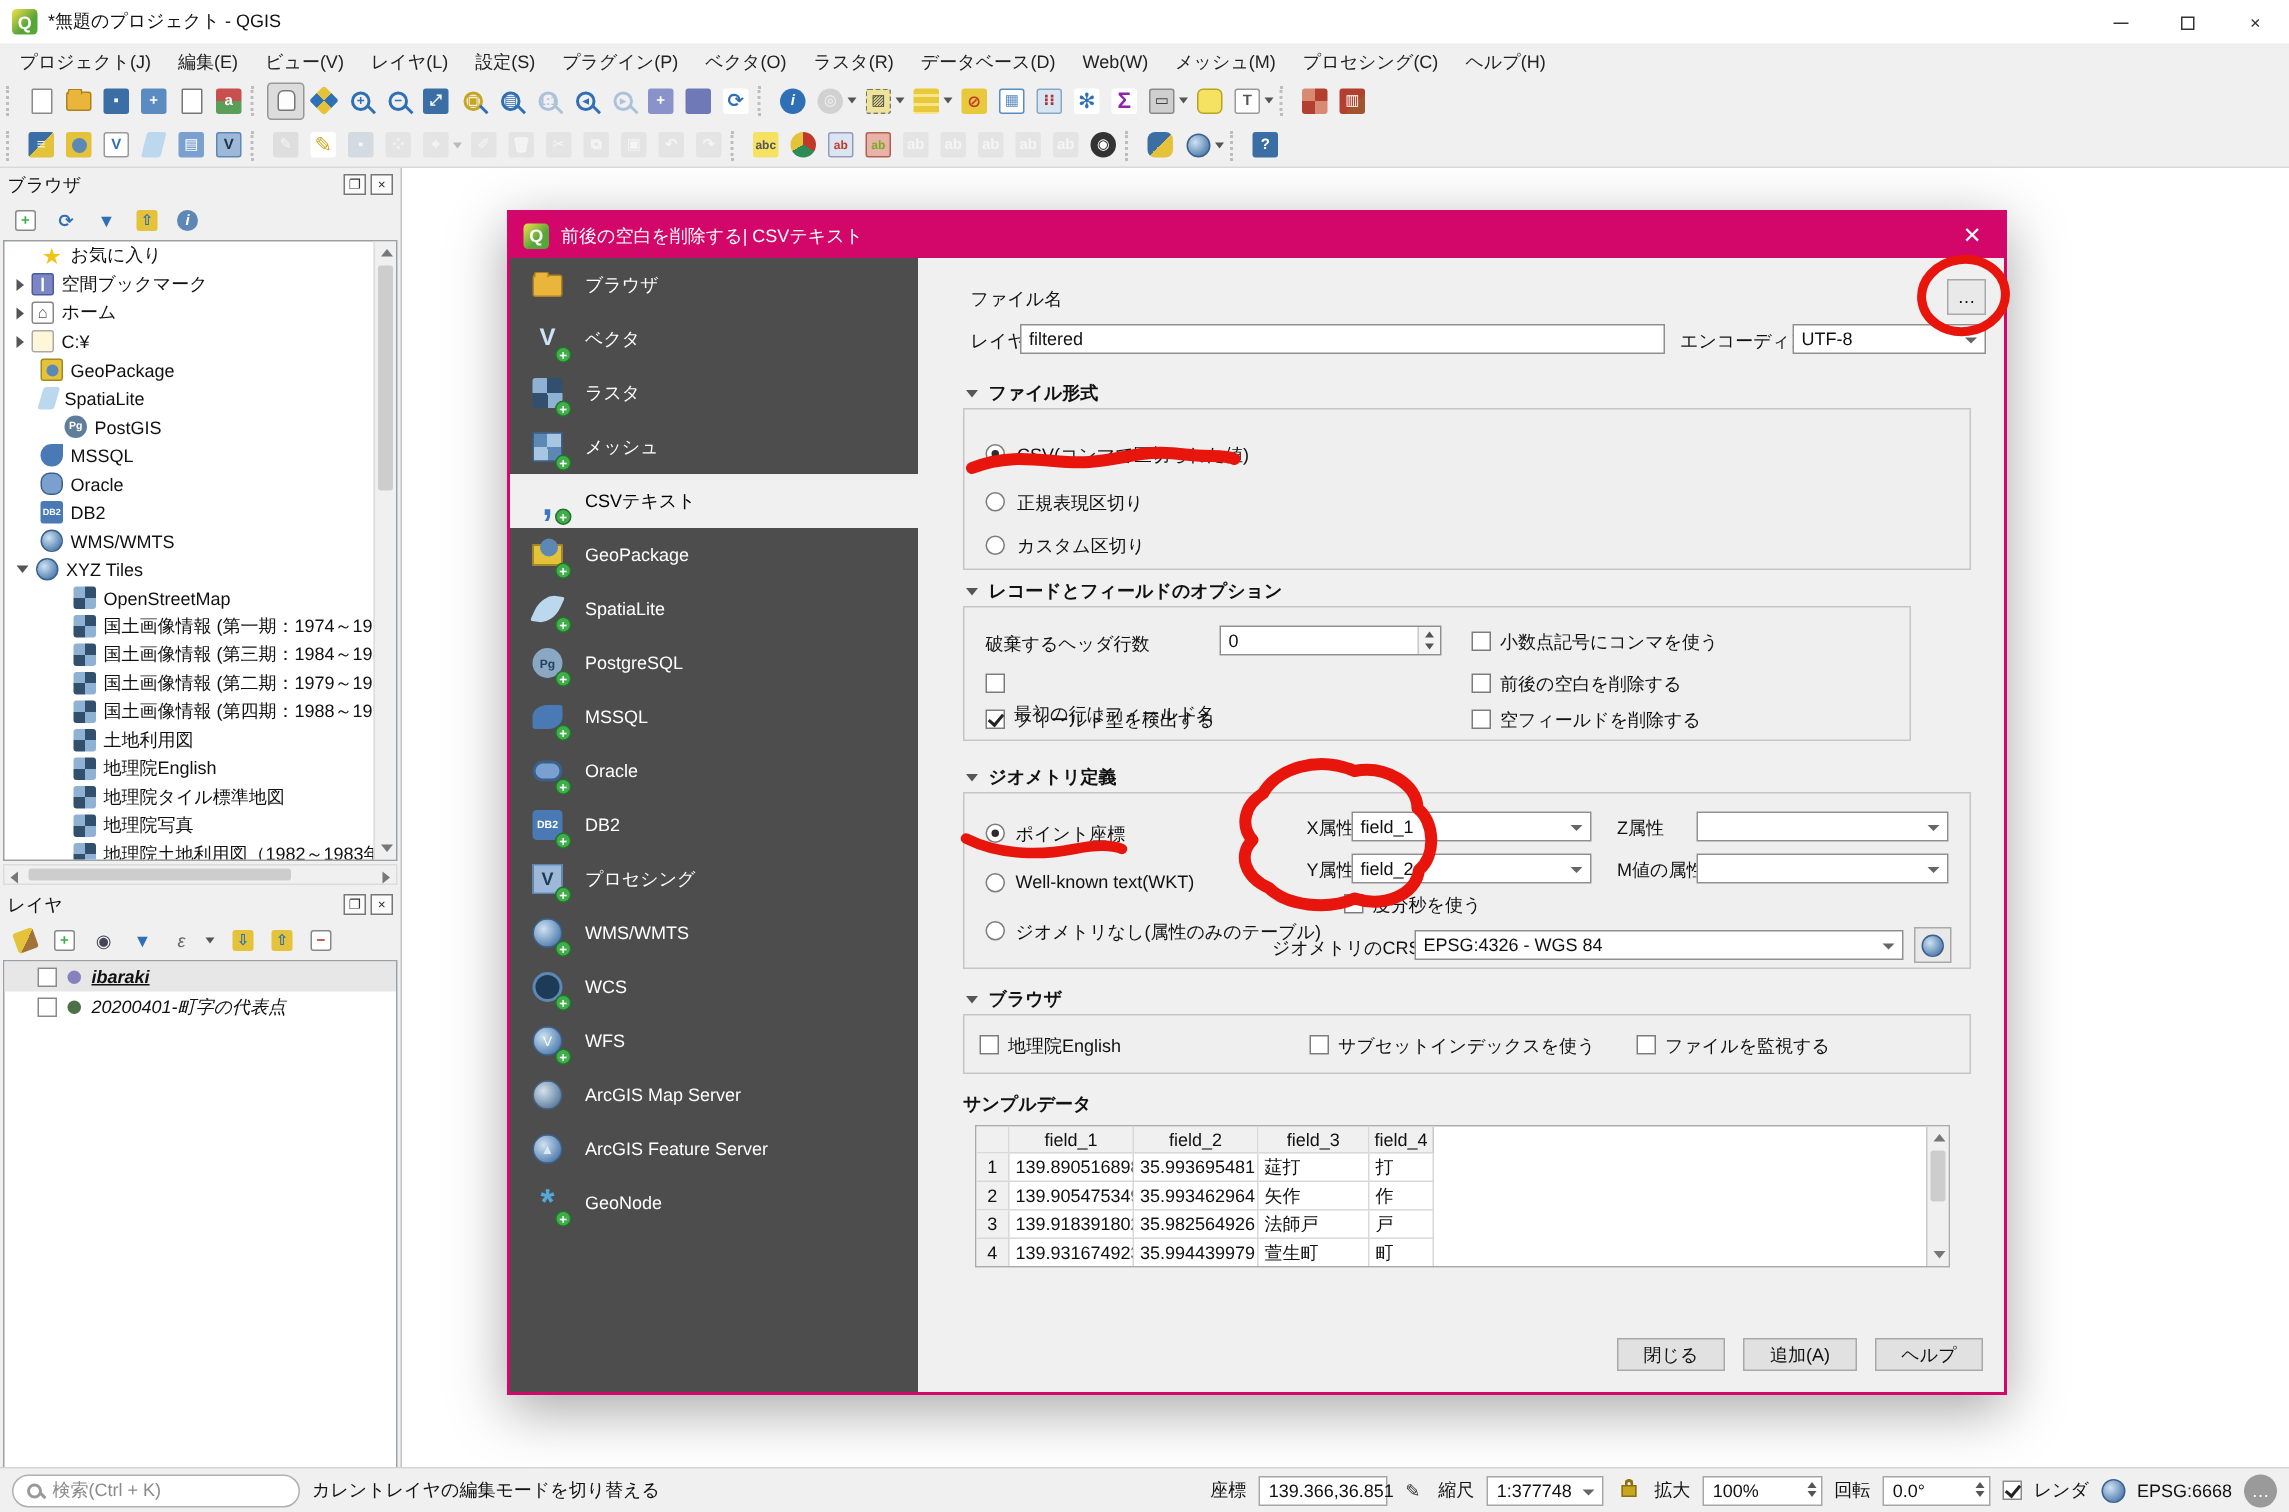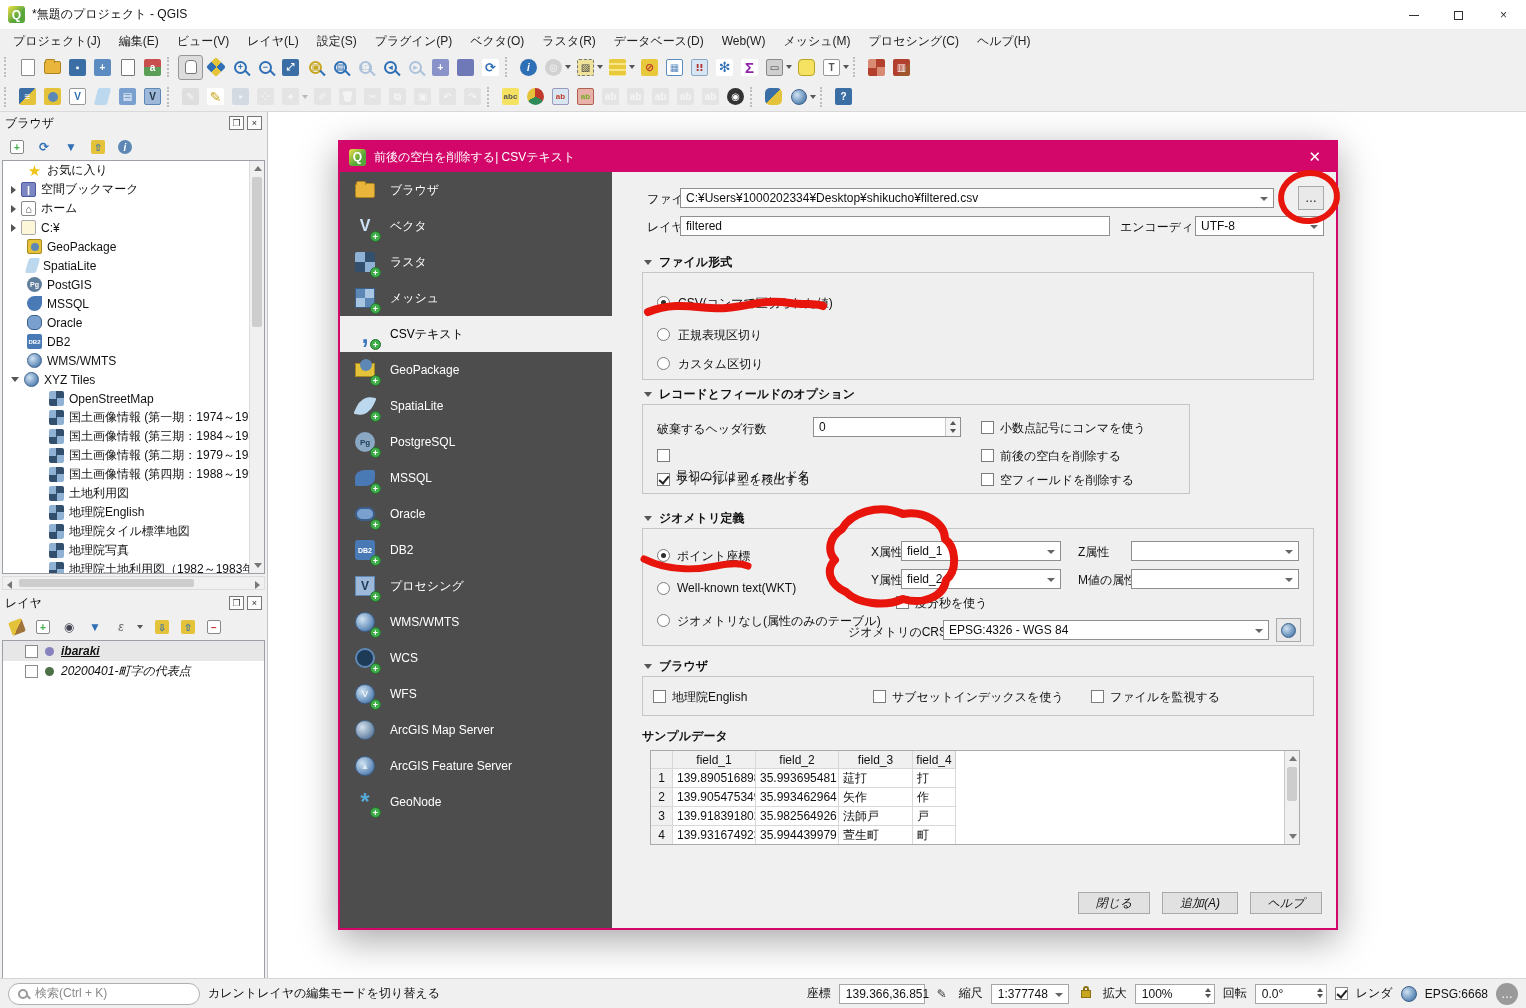--- a/index.html
+++ b/index.html
@@ -83,21 +83,21 @@
   .gbox { position:absolute; border:1px solid #c6c6c6; background:#efefef; }
   .sect { position:absolute; display:flex; align-items:center; gap:7px; font-weight:bold; }
   .radio { position:absolute; width:13px; height:13px; border:1px solid #7c7c7c; border-radius:50%; background:#fff; }
   .radio.on::after { content:""; position:absolute; inset:3px; background:#2d2d2d; border-radius:50%; }
   .chk { position:absolute; width:13px; height:13px; border:1px solid #7c7c7c; background:#fff; }
   .chk.on::after { content:""; position:absolute; left:3px; top:0px; width:4px; height:8px; border:solid #222; border-width:0 2px 2px 0; transform:rotate(40deg); }
   .spin { position:absolute; height:20px; background:#fff; border:1px solid #8f8f8f; display:flex; align-items:center; padding:0 5px; }
   .spin .arrs { position:absolute; right:0; top:0; bottom:0; width:15px; border-left:1px solid #c9c9c9; background:#f4f4f4; display:flex; flex-direction:column; align-items:center; justify-content:space-evenly; }
   .ua { width:0; height:0; border-left:3px solid transparent; border-right:3px solid transparent; border-bottom:4px solid #555; }
   .da { width:0; height:0; border-left:3px solid transparent; border-right:3px solid transparent; border-top:4px solid #555; }
-  .btn { position:absolute; height:22px; background:#e1e1e1; border:1px solid #a9a9a9; display:flex; align-items:center; justify-content:center;font-style:italic; }
+  .btn { position:absolute; height:22px; background:#e1e1e1; border:1px solid #a9a9a9; display:flex; align-items:center; justify-content:center; }
   .tool-btn { position:absolute; background:#e9e9e9; border:1px solid #a9a9a9; display:flex; align-items:center; justify-content:center; }
 
   .stable-wrap { position:absolute; background:#fff; border:1px solid #ababab; overflow:hidden; }
   .strow { display:flex; }
   .stc { border-right:1px solid #d8d8d8; border-bottom:1px solid #d8d8d8; height:19px; display:flex; align-items:center; padding:0 4px; white-space:nowrap; overflow:hidden; flex:none; }
   .sth { background:#f0f0f0; justify-content:center; height:18px; }
   .stnum { background:#f0f0f0; justify-content:center; }
 
   
   .statusbar { position:absolute; left:0; right:0; bottom:0; height:30px; background:#f0f0f0; border-top:1px solid #d5d5d5; display:flex; align-items:center; gap:8px; padding:0 8px; }
@@ -425,21 +425,21 @@
         <div class="trow" style="padding-left:24px;">
             <span class="bic" style="background:#e4c23a;border:1px solid #a8881c;">
               <span style="width:8px;height:8px;border-radius:50%;background:#5d88b6;display:block;"></span>
             </span>
             <span class="lbl">GeoPackage</span>
           </div>
         <div class="trow" style="padding-left:24px;">
             <span class="bic" style="background:#bcd8ee;transform:skewX(-16deg);width:11px;"></span>
             <span class="lbl">SpatiaLite</span>
           </div>
-        <div class="trow" style="padding-left:24px;">
+        <div class="trow" style="padding-left:40px;">
             <span class="bic" style="background:#5f7e9c;border-radius:50%;font-size:7px;">Pg</span>
             <span class="lbl">PostGIS</span>
           </div>
         <div class="trow" style="padding-left:24px;">
             <span class="bic" style="background:#4a7ab5;border-radius:50% 0 50% 50%;"></span>
             <span class="lbl">MSSQL</span>
           </div>
         <div class="trow" style="padding-left:24px;">
             <span class="bic" style="background:#7aa0d0;border:1px solid #3c608c;border-radius:6px;"></span>
             <span class="lbl">Oracle</span>
@@ -691,24 +691,20 @@
               <span style="color:#56a8d8;font-size:24px;font-weight:bold;line-height:14px;">*</span>
               <span class="pb">+</span>
             </span>
             <span>GeoNode</span>
           </div>
       </div>
 
       <div class="dlg-content">
 
         <span class="lab" style="left:35px;top:19px;">ファイル名</span>
-        <div class="inp" style="left:68px;top:16px;width:594px;">
-            <span>C:¥Users¥1000202334¥Desktop¥shikucho¥filtered.csv</span>
-            <span class="carr"></span>
-          </div>
         <div class="tool-btn" style="left:686px;top:14px;width:26px;height:24px;">
             <span>…</span>
           </div>
 
         <span class="lab" style="left:35px;top:47px;">レイヤ名</span>
         <div class="inp" style="left:68px;top:44px;width:430px;">
             <span>filtered</span>
           </div>
         <span class="lab" style="left:508px;top:47px;">エンコーディング</span>
         <div class="inp combo" style="left:583px;top:44px;width:129px;">
@@ -726,21 +722,21 @@
           <span class="radio" style="left:14px;top:55px;"></span>
           <span class="lab" style="left:35px;top:54px;">正規表現区切り</span>
           <span class="radio" style="left:14px;top:84px;"></span>
           <span class="lab" style="left:35px;top:83px;">カスタム区切り</span>
         </div>
 
         <div class="sect" style="left:32px;top:214px;">
             <span class="tri-d"></span>
             <span>レコードとフィールドのオプション</span>
           </div>
-        <div class="gbox" style="left:30px;top:232px;width:548px;height:90px;">
+        <div class="gbox" style="left:30px;top:232px;width:632px;height:90px;">
           <span class="lab" style="left:14px;top:16px;">破棄するヘッダ行数</span>
           <div class="spin" style="left:170px;top:12px;width:148px;">
               <span>0</span>
             <span class="arrs">
                 <span class="ua"></span>
                 <span class="da"></span>
               </span>
           </div>
           <span class="chk" style="left:14px;top:44px;"></span>
           <span class="lab" style="left:33px;top:43px;margin-top:20px;">最初の行はフィールド名</span>

